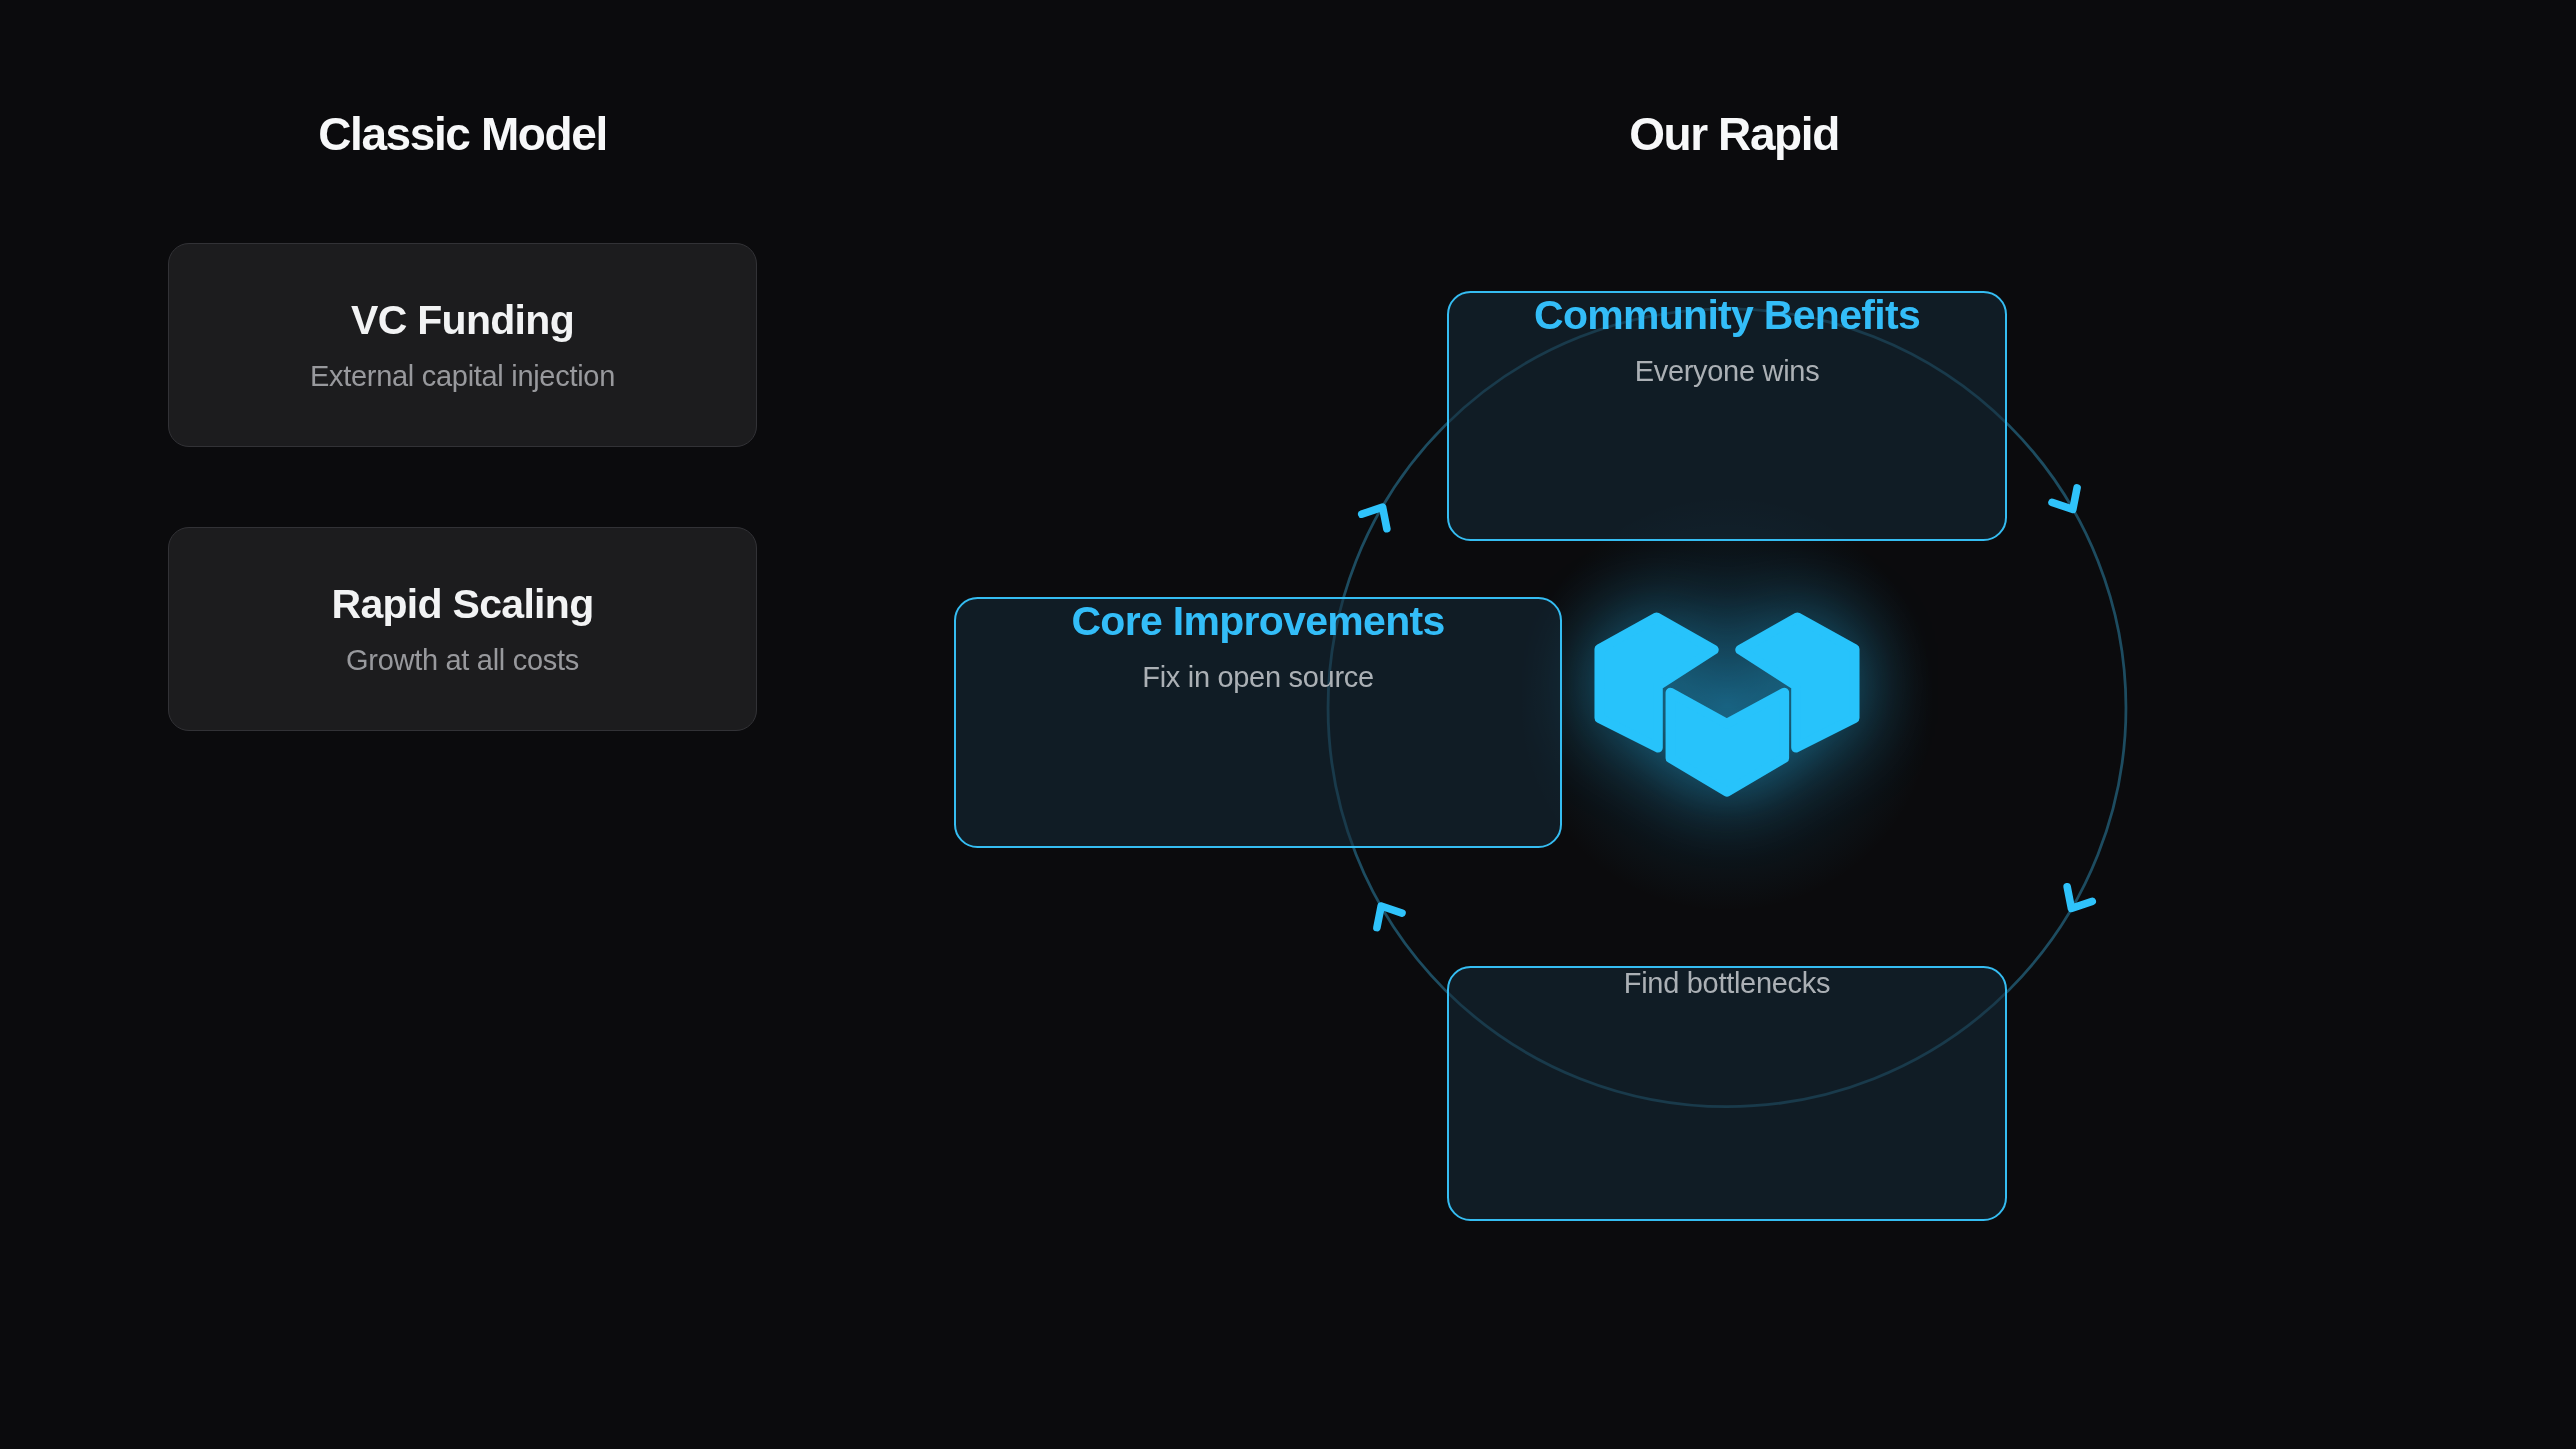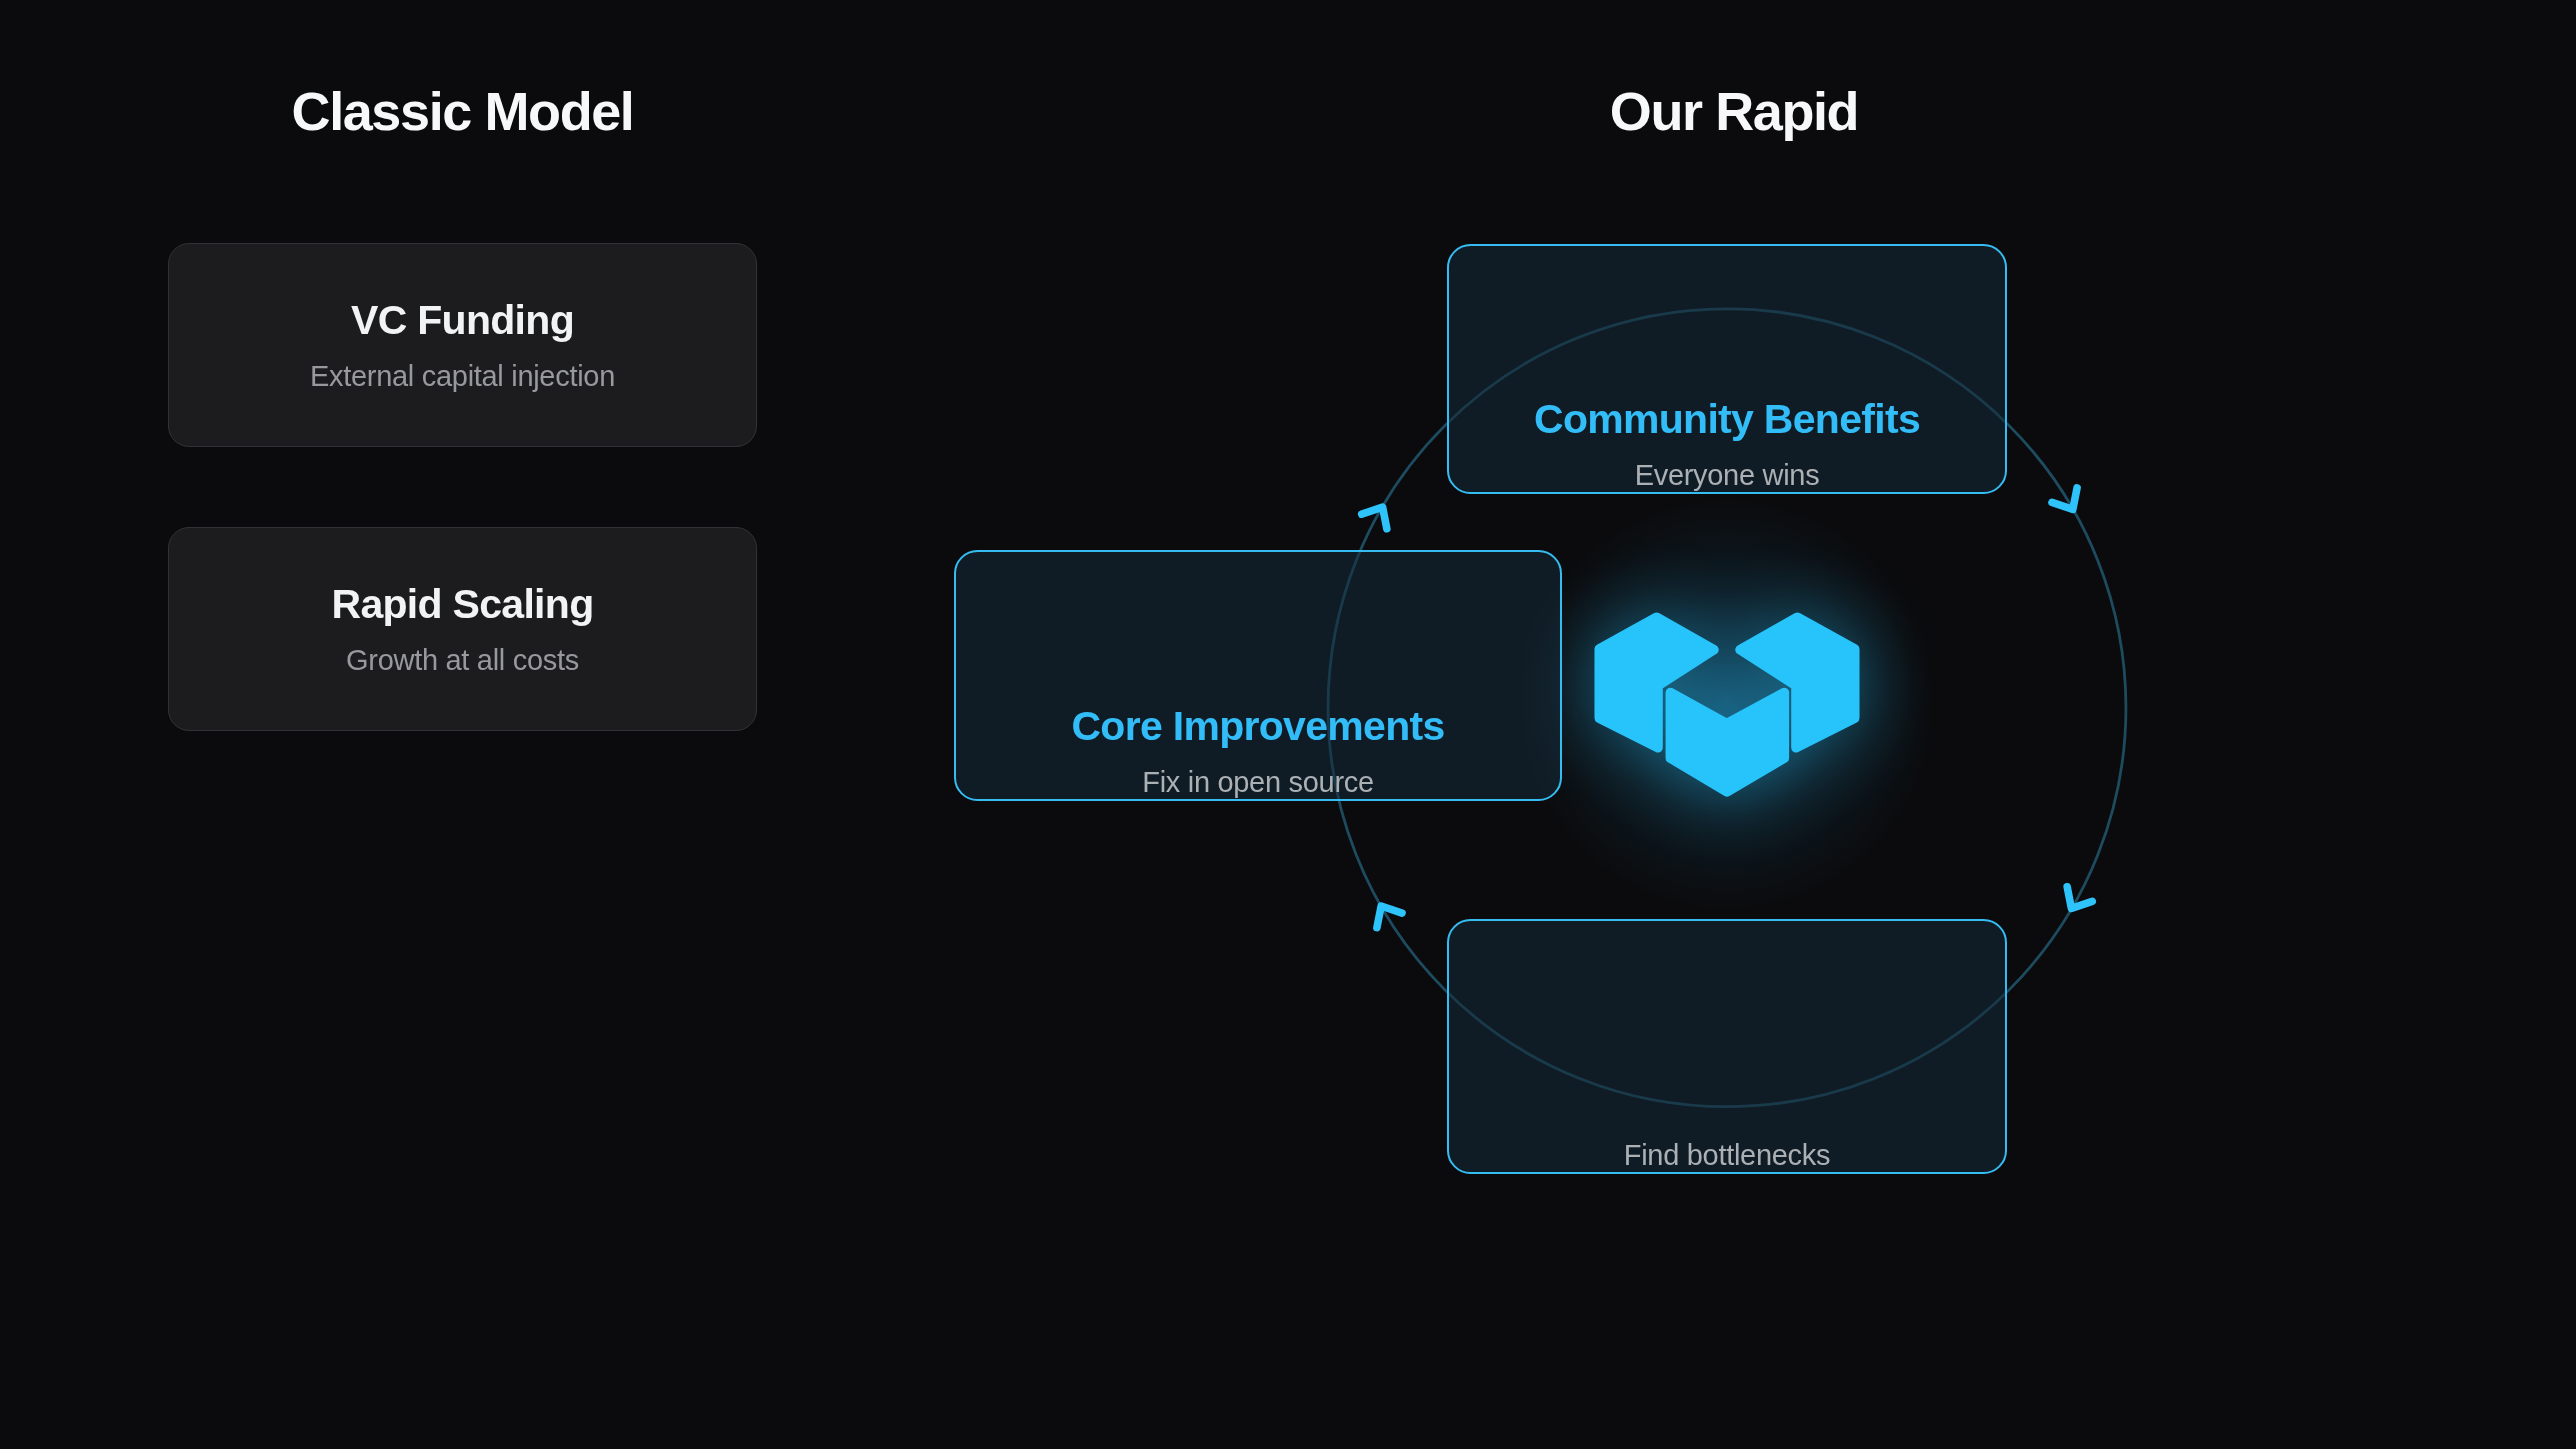--- a/index.html
+++ b/index.html
@@ -5,22 +5,22 @@
   html,body{margin:0;padding:0;background:#0b0b0d;}
   body{
     width:2576px;height:1450px;position:relative;overflow:hidden;
     font-family:"Liberation Sans","DejaVu Sans",sans-serif;
     -webkit-font-smoothing:antialiased;
   }
   .stage{position:absolute;inset:0;}
 
   
   .section-title{
-    position:absolute;top:82px;margin:0;
-    font-size:54px;font-weight:700;letter-spacing:-1.4px;
+    position:absolute;top:109px;margin:0;
+    font-size:46px;font-weight:700;letter-spacing:-1.4px;
     color:#f7f8f9;text-align:center;line-height:1.1;
   }
   .section-title.left{left:168px;width:589px;}
   .section-title.right{left:954px;width:1560px;}
 
   
   .classic-card{
     position:absolute;left:168px;width:589px;height:204px;
     background:#1c1c1e;border:1.4px solid #323236;border-radius:21px;
     box-sizing:border-box;
@@ -35,22 +35,22 @@
     font-size:29px;font-weight:400;letter-spacing:-0.3px;
     color:#98999d;line-height:1.1;text-align:center;
   }
 
   
   .cycle-card{
     position:absolute;
     background:rgba(21,43,59,.55);
     border:2.8px solid #35bdf2;border-radius:23.5px;
     box-sizing:border-box;
-    display:flex;flex-direction:column;align-items:center;justify-content:flex-end;
-    gap:18px;z-index:2;
+    display:flex;flex-direction:column;align-items:center;justify-content:flex-start;
+    gap:18px;z-index:2;margin-top:47px;
   }
   .cycle-card .card-title{color:#33bdf8;}
   .cycle-card .card-sub{color:#abb0b5;}
   .cycle-card.pos-top   {left:1447px;top:244px;width:560px;height:250px;}
   .cycle-card.pos-right {left:1938px;top:582px;width:576px;height:251px;}
   .cycle-card.pos-bottom{left:1447px;top:919px;width:560px;height:255px;}
   .cycle-card.pos-left  {left:954px;top:550px;width:608px;height:251px;}
 
   
   .cycle-svg{position:absolute;left:0;top:0;width:2576px;height:1450px;z-index:1;}

